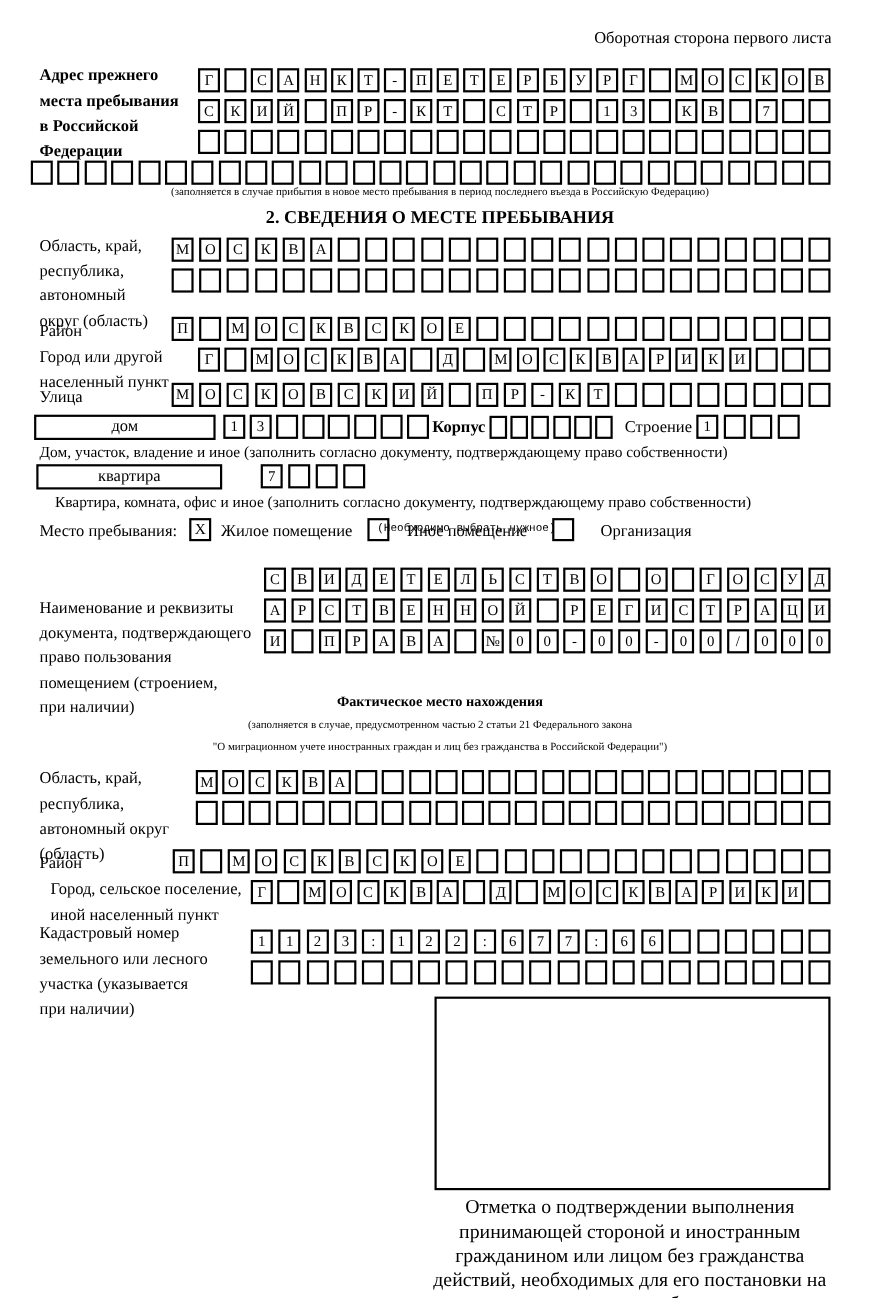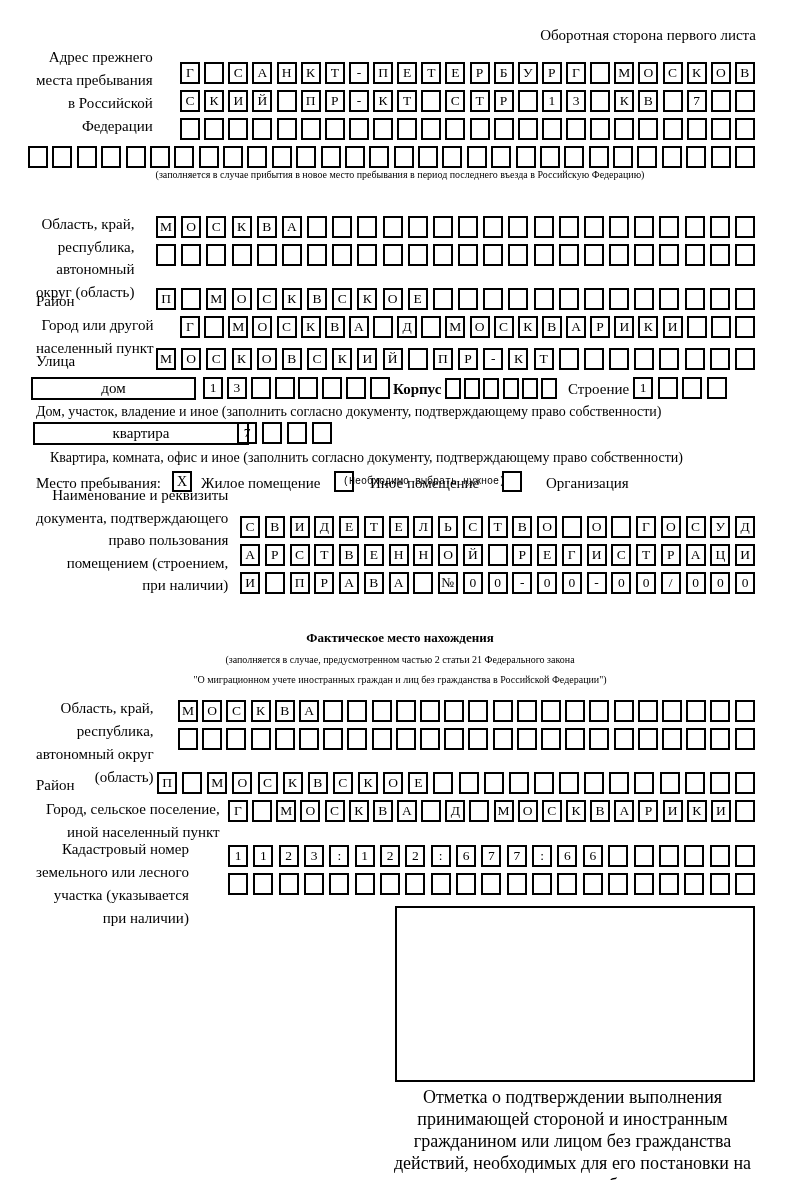--- a/index.html
+++ b/index.html
@@ -1,18 +1,18 @@
 <!DOCTYPE html>
 <html><head>
 <meta charset="utf-8">
 <style>
   html,body{margin:0;padding:0;background:#fff;}
   .page{position:relative;width:800px;height:1180px;background:#fff;color:#000;
         font-family:"Liberation Serif","DejaVu Serif",serif;overflow:hidden;}
-  .abs{position:absolute;text-align:right;}
+  .abs{position:absolute;}
   .lbl{font-size:15px;line-height:23px;white-space:nowrap;}
   .lh22 .ln{line-height:22.5px;}
   .note{font-size:10px;white-space:nowrap;}
   .ctr{left:0;width:800px;text-align:center;}
   .b{font-weight:bold;}
   .hd{font-size:16.5px;font-weight:bold;}
   .cells{display:flex;justify-content:space-between;}
   .cell{box-sizing:border-box;flex:none;width:20px;height:22px;border:2px solid #000;
         display:flex;align-items:center;justify-content:center;
         font-size:13.5px;font-family:"Liberation Serif",serif;}
@@ -24,21 +24,21 @@
   .markbox{box-sizing:border-box;border:2px solid #000;background:#fff;}
   .cap{font-size:18px;line-height:22px;text-align:center;}
 </style>
 </head>
 <body>
 
 <div class="page">
 
   <div class="abs lbl" style="top:24px;right:44px;">Оборотная сторона первого листа</div>
 
-  <div class="abs lbl" style="top:46px;left:36px;">
+  <div class="abs lbl" style="top:58px;left:36px;font-weight:bold;">
     <div class="ln">Адрес прежнего</div>
     <div class="ln">места пребывания</div>
     <div class="ln">в Российской</div>
     <div class="ln">Федерации</div>
   </div>
   <div class="abs cells" style="top:62px;left:180px;width:575px;">
       <span class="cell">Г</span>
       <span class="cell"></span>
       <span class="cell">С</span>
       <span class="cell">А</span>
@@ -142,20 +142,21 @@
       <span class="cell"></span>
       <span class="cell"></span>
       <span class="cell"></span>
       <span class="cell"></span>
       <span class="cell"></span>
       <span class="cell"></span>
       <span class="cell"></span>
     </div>
   <div class="abs note ctr" style="top:169px;">(заполняется в случае прибытия в новое место пребывания в период последнего въезда в Российскую Федерацию)</div>
 
+  <div class="abs hd ctr" style="top:188px;">2. СВЕДЕНИЯ О МЕСТЕ ПРЕБЫВАНИЯ</div>
 
   <div class="abs lbl lh22" style="top:213px;left:36px;">
     <div class="ln">Область, край,</div>
     <div class="ln">республика,</div>
     <div class="ln">автономный</div>
     <div class="ln">округ (область)</div>
   </div>
   <div class="abs cells" style="top:216px;left:156px;width:599px;">
       <span class="cell">М</span>
       <span class="cell">О</span>
@@ -318,39 +319,39 @@
     </div>
   <div class="abs lbl" style="top:378px;left:568px;">Строение</div>
   <div class="abs cells" style="top:377px;left:633px;width:94px;">
       <span class="cell">1</span>
       <span class="cell"></span>
       <span class="cell"></span>
       <span class="cell"></span>
     </div>
   <div class="abs note" style="top:404px;left:36px;font-size:14px;">Дом, участок, владение и иное (заполнить согласно документу, подтверждающему право собственности)</div>
 
-  <div class="abs wbox" style="top:422px;left:33px;width:216px;">квартира</div>
+  <div class="abs wbox" style="top:422px;left:33px;width:169px;">квартира</div>
   <div class="abs cells" style="top:422px;left:237px;width:95px;">
       <span class="cell">7</span>
       <span class="cell"></span>
       <span class="cell"></span>
       <span class="cell"></span>
     </div>
   <div class="abs note" style="top:450px;left:36px;font-size:14px;margin-left:14px;">Квартира, комната, офис и иное (заполнить согласно документу, подтверждающему право собственности)</div>
 
   <div class="abs lbl" style="top:472px;left:36px;">Место пребывания:</div>
   <div class="abs chk" style="top:471px;left:172px;">X</div>
   <div class="abs lbl" style="top:472px;left:201px;">Жилое помещение</div>
   <div class="abs chk" style="top:471px;left:334px;"></div>
   <div class="abs lbl" style="top:472px;left:370px;">Иное помещение</div>
   <div class="abs chk" style="top:471px;left:502px;"></div>
   <div class="abs lbl" style="top:472px;left:546px;">Организация</div>
   <div class="abs note" style="top:476px;left:160px;width:345px;text-align:right;font-family:Liberation Mono, monospace;">(Необходимо выбрать нужное)</div>
 
-  <div class="abs lbl lh22" style="top:484px;left:36px;">
+  <div class="abs lbl lh22" style="top:542px;left:36px;">
     <div class="ln">Наименование и реквизиты</div>
     <div class="ln">документа, подтверждающего</div>
     <div class="ln">право пользования</div>
     <div class="ln">помещением (строением,</div>
     <div class="ln">при наличии)</div>
   </div>
   <div class="abs cells" style="top:516px;left:240px;width:515px;">
       <span class="cell">С</span>
       <span class="cell">В</span>
       <span class="cell">И</span>

